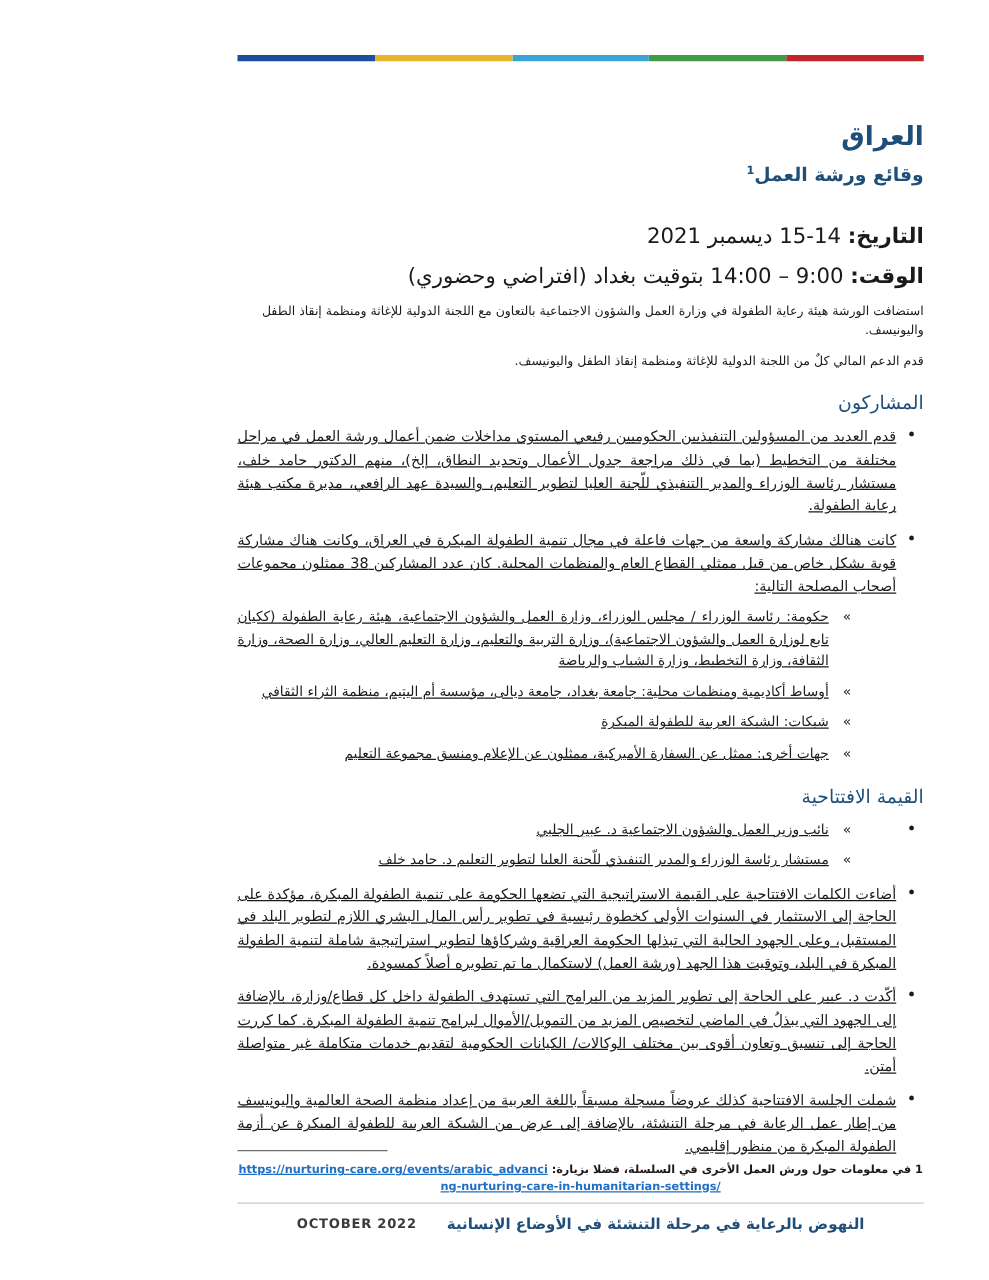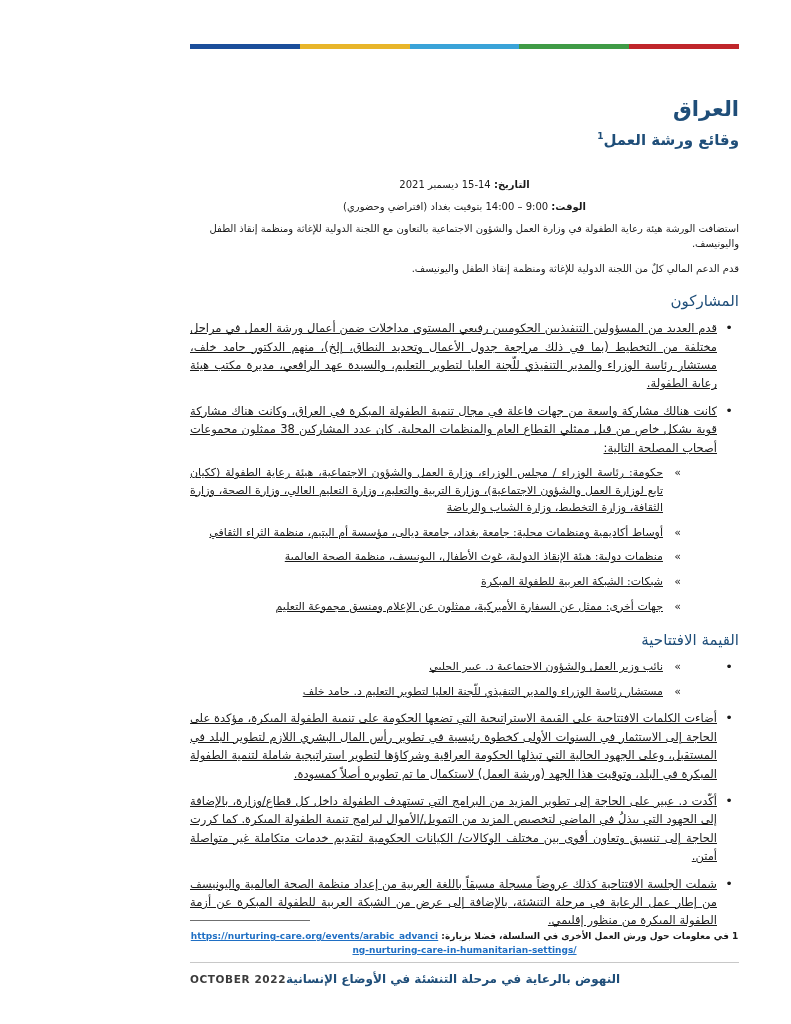--- a/index.html
+++ b/index.html
@@ -57,22 +57,22 @@
     font-size: 15px;
     font-weight: bold;
     color: #1f4e79;
     text-align: right;
     margin: 0 0 26px 0;
     line-height: 1.3;
   }
   h2.subtitle sup { font-size: 9px; vertical-align: super; }
 
   p.meta {
-    text-align: center;
-    font-size: 10px;
+    text-align: right;
+    font-size: 17px;
     margin: 0 0 7px 0;
     line-height: 1.5;
   }
   p.meta b { font-weight: bold; }
 
   p.para {
     text-align: right;
     font-size: 10px;
     margin: 0 0 9px 0;
     line-height: 1.55;
@@ -169,23 +169,24 @@
     top: 962px;
     height: 1px;
     background: #c8c8c8;
   }
   .footer {
     position: absolute;
     left: 52px;
     right: 52px;
     top: 972px;
     display: flex;
-    justify-content: flex-start;
+    justify-content: center;
     align-items: center;
     direction: ltr;
+    gap: 24px;
   }
   .footer-left {
     font-size: 10.5px;
     font-weight: bold;
     letter-spacing: 0.6px;
     color: #3b3b3b;
   }
   .footer-right {
     font-size: 12px;
     font-weight: bold;
@@ -221,21 +222,20 @@
     <ul class="bullets">
       <li>
         <span>قدم العديد من المسؤولين التنفيذيين الحكوميين رفيعي المستوى مداخلات ضمن أعمال ورشة العمل في مراحل مختلفة من التخطيط (بما في ذلك مراجعة جدول الأعمال وتحديد النطاق، إلخ)، منهم الدكتور حامد خلف، مستشار رئاسة الوزراء والمدير التنفيذي للّجنة العليا لتطوير التعليم، والسيدة عهد الرافعي، مديرة مكتب هيئة رعاية الطفولة.</span>
       </li>
       <li>
         <span>كانت هنالك مشاركة واسعة من جهات فاعلة في مجال تنمية الطفولة المبكرة في العراق، وكانت هناك مشاركة قوية بشكل خاص من قبل ممثلي القطاع العام والمنظمات المحلية. كان عدد المشاركين 38 ممثلون مجموعات أصحاب المصلحة التالية:</span>
         <div class="indent-block">
           <ul class="subbullets">
             <li>حكومة: رئاسة الوزراء / مجلس الوزراء، وزارة العمل والشؤون الاجتماعية، هيئة رعاية الطفولة (ككيان تابع لوزارة العمل والشؤون الاجتماعية)، وزارة التربية والتعليم، وزارة التعليم العالي، وزارة الصحة، وزارة الثقافة، وزارة التخطيط، وزارة الشباب والرياضة</li>
             <li>أوساط أكاديمية ومنظمات محلية: جامعة بغداد، جامعة ديالى، مؤسسة أم اليتيم، منظمة الثراء الثقافي</li>
-            <li>منظمات دولية: هيئة الإنقاذ الدولية، غوث الأطفال، اليونيسف، منظمة الصحة العالمية</li>
             <li>شبكات: الشبكة العربية للطفولة المبكرة</li>
             <li>جهات أخرى: ممثل عن السفارة الأميركية، ممثلون عن الإعلام ومنسق مجموعة التعليم</li>
           </ul>
         </div>
       </li>
     </ul>
 
     <h3 class="section">القيمة الافتتاحية</h3>
     <ul class="bullets">
       <li>

